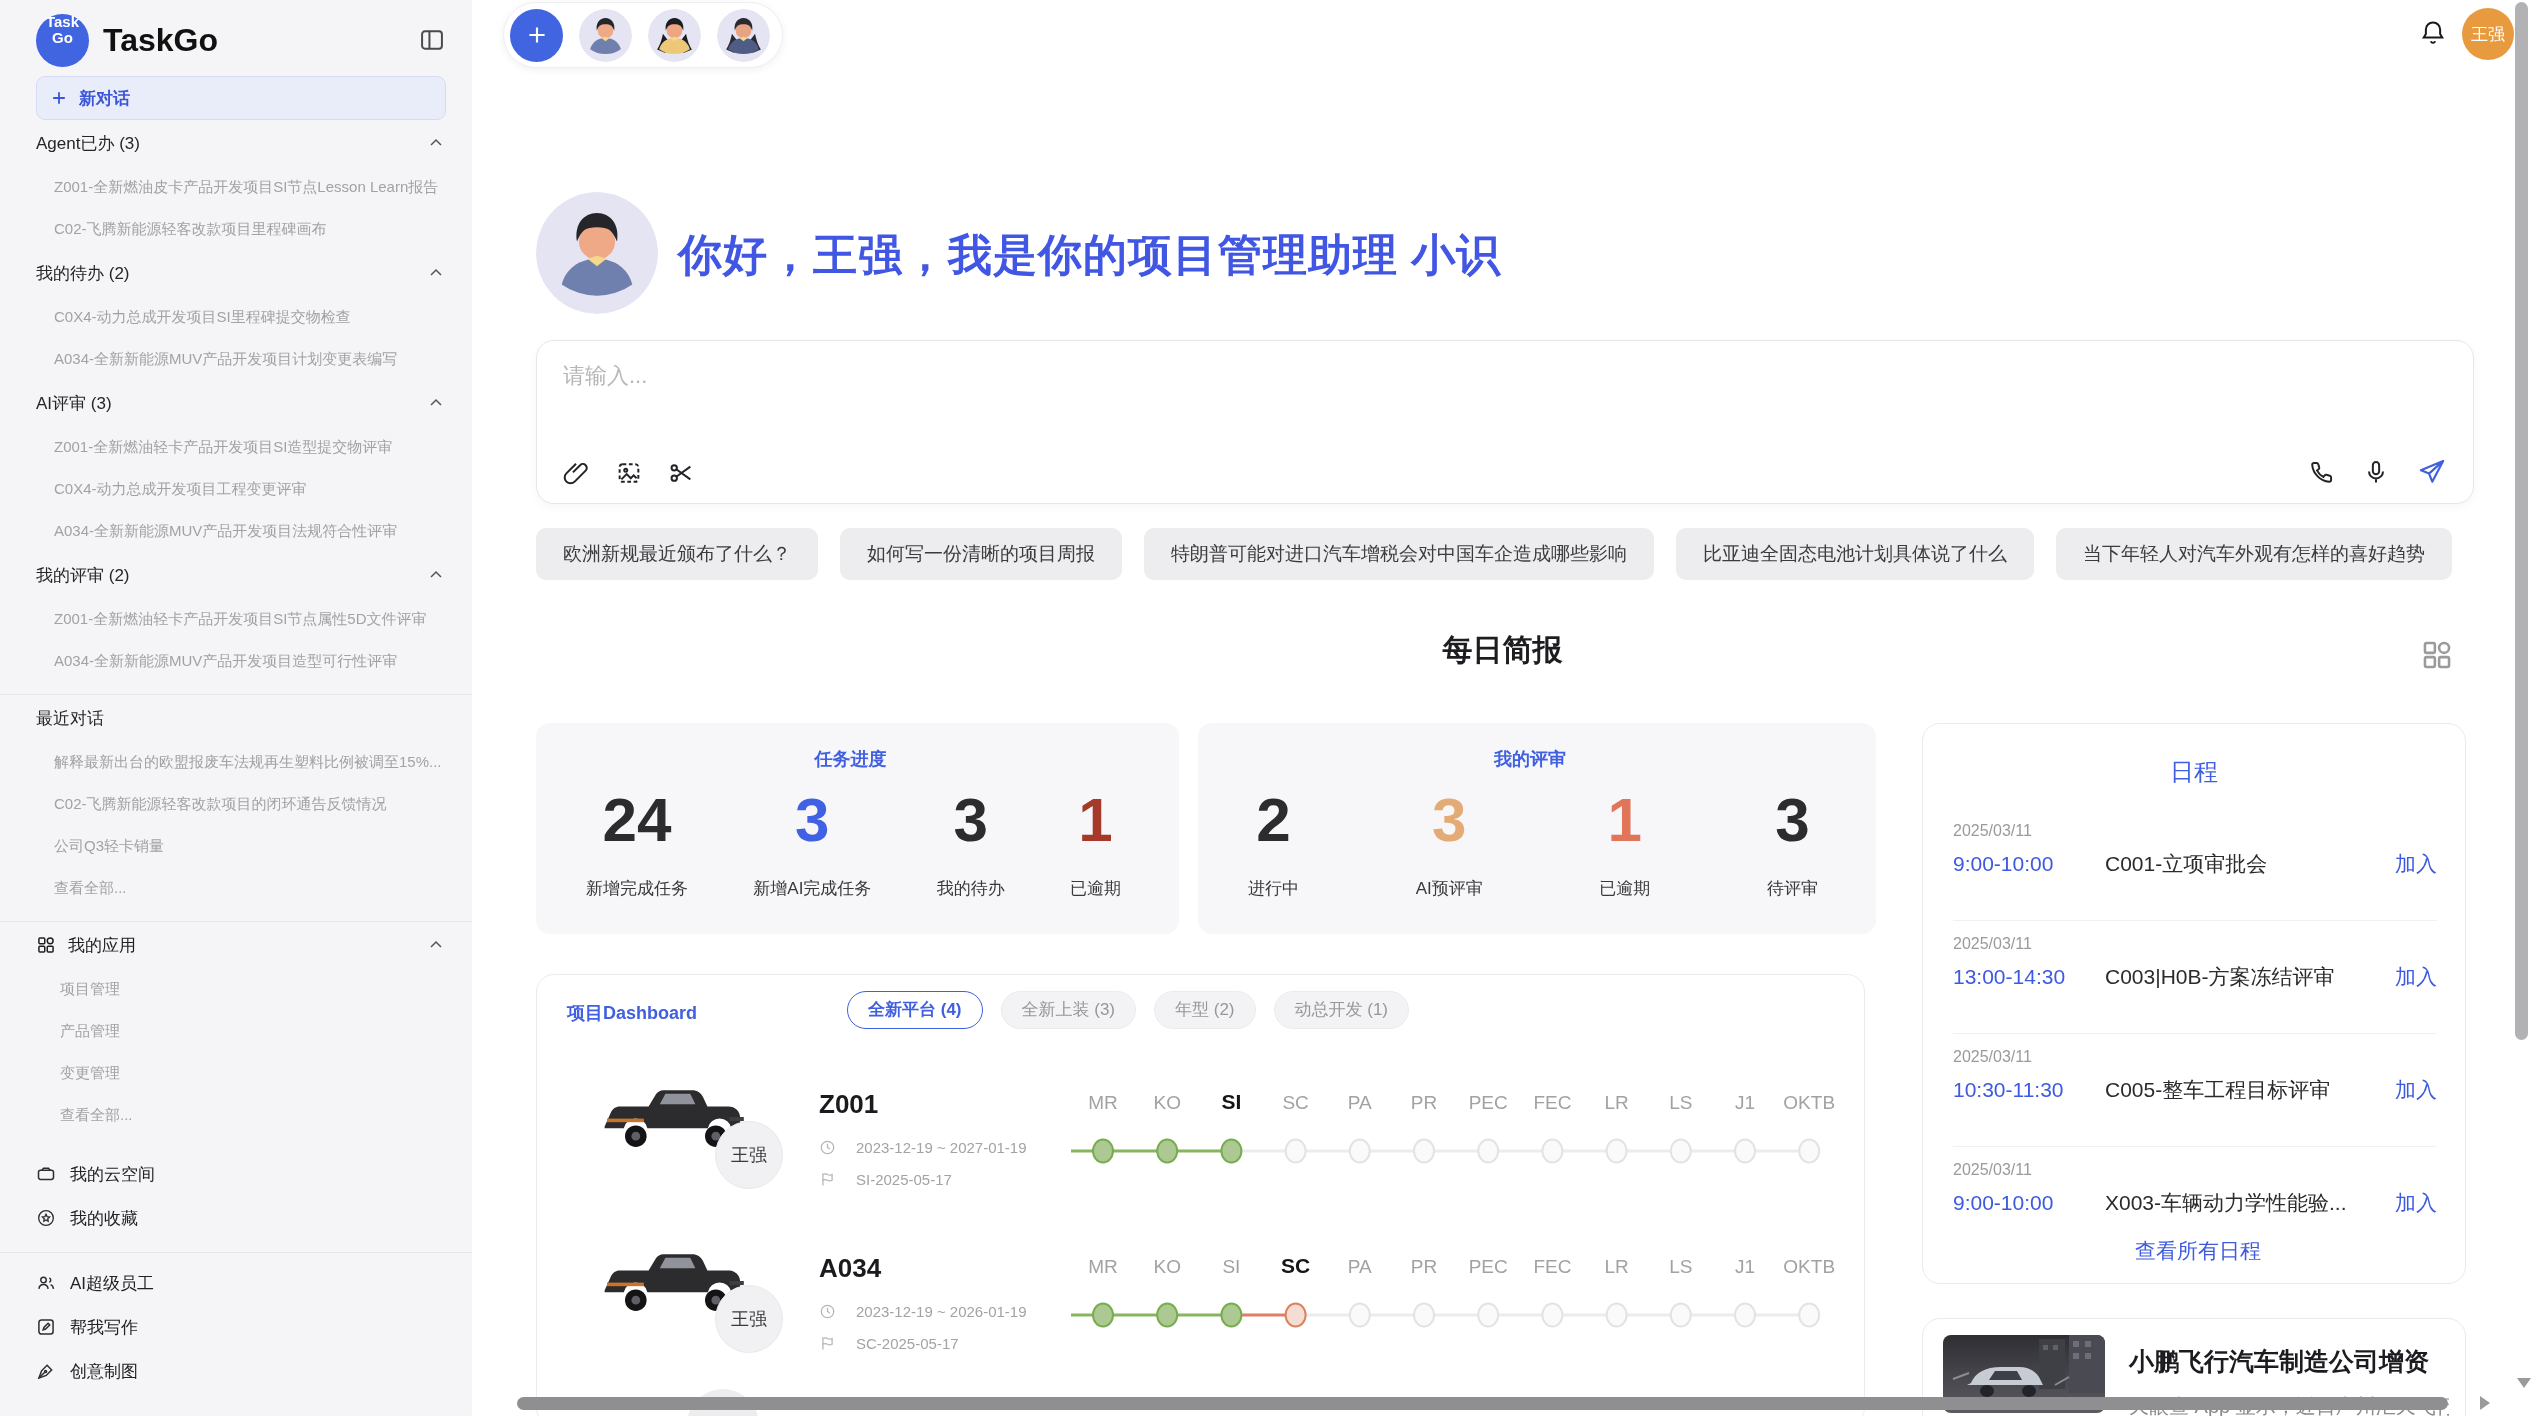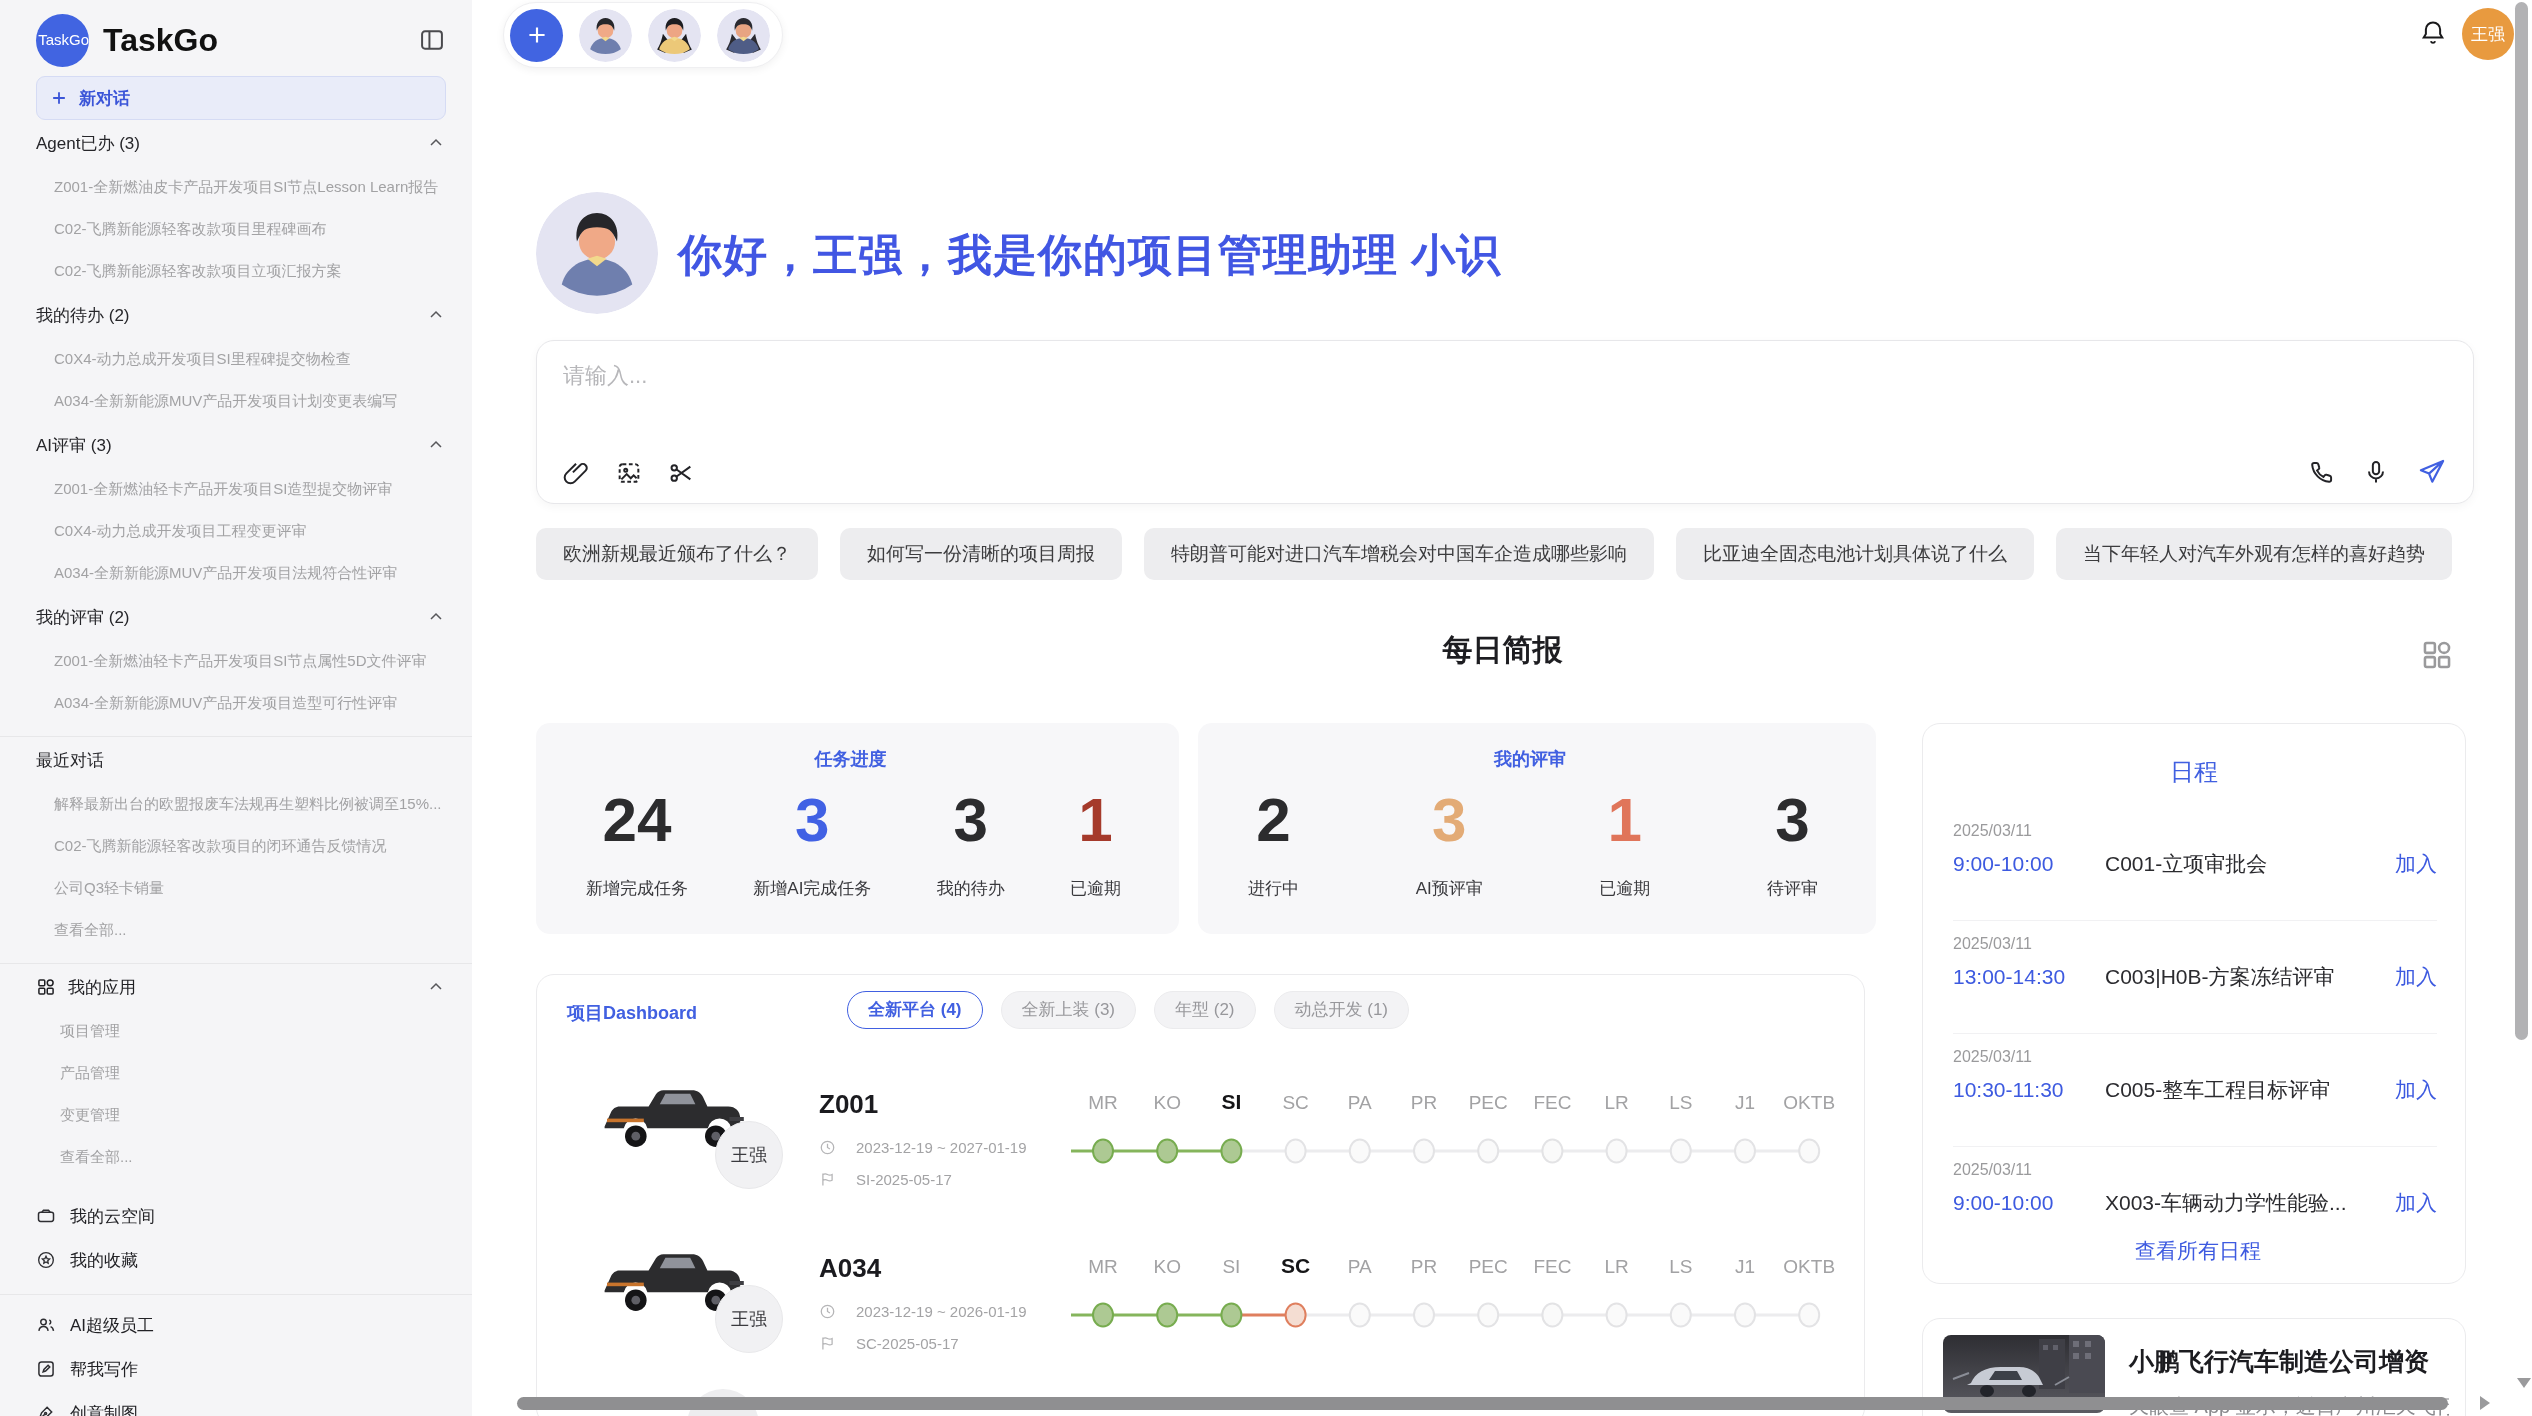--- a/index.html
+++ b/index.html
@@ -5,22 +5,22 @@
   html,body{margin:0;padding:0;}
   body{width:2532px;height:1416px;position:relative;overflow:hidden;background:#ffffff;
        font-family:"Liberation Sans","DejaVu Sans",sans-serif;color:#1f1f23;}
   .abs{position:absolute;}
   svg{display:block;}
   
   .sidebar{position:absolute;left:0;top:0;width:472px;height:1416px;background:#f5f5f7;
            box-sizing:border-box;padding:12px 26px 0 36px;overflow:hidden;}
   .logo-row{display:flex;align-items:center;height:56px;}
   .logo-badge{width:53px;height:53px;border-radius:50%;background:#4164e1;color:#fff;
-              display:flex;align-items:center;justify-content:flex-end;
-              font-size:15px;font-weight:400;line-height:16px;flex:none;}
+              display:flex;flex-direction:column;align-items:center;justify-content:flex-start;
+              font-size:15px;font-weight:700;line-height:16px;flex:none;}
   .app-title{font-size:32px;font-weight:700;margin-left:14px;color:#111;flex:1;}
   .collapse-btn{color:#4a4a4e;flex:none;cursor:pointer;}
   .new-chat{margin-top:8px;height:44px;width:100%;box-sizing:border-box;border-radius:9px;
             background:#e9ecf9;border:1px solid #d5dbf4;display:flex;align-items:center;
             padding:0 0 0 12px;color:#3b55d8;font-size:17px;font-weight:600;cursor:pointer;}
   .new-chat .plus{margin-right:10px;color:#3b55d8;}
   .side-header{height:46px;display:flex;align-items:center;justify-content:space-between;
                padding-top:0;box-sizing:border-box;}
   .side-header-label{font-size:17px;color:#26262a;font-weight:500;}
   .side-chevron{color:#57575b;}
@@ -140,21 +140,20 @@
       <div class="side-header">
         <div class="side-header-label">Agent已办 (3)</div>
         <span class="side-chevron">
           <svg width="20" height="20" viewBox="0 0 24 24" fill="none" stroke="currentColor" stroke-width="1.8">
             <path d="M6 14.5l6-6 6 6"></path>
           </svg>
         </span>
       </div>
       <div class="side-item">Z001-全新燃油皮卡产品开发项目SI节点Lesson Learn报告</div>
       <div class="side-item">C02-飞腾新能源轻客改款项目里程碑画布</div>
-      <div class="side-item">C02-飞腾新能源轻客改款项目立项汇报方案</div>
       <div class="side-header">
         <div class="side-header-label">我的待办 (2)</div>
         <span class="side-chevron">
           <svg width="20" height="20" viewBox="0 0 24 24" fill="none" stroke="currentColor" stroke-width="1.8">
             <path d="M6 14.5l6-6 6 6"></path>
           </svg>
         </span>
       </div>
       <div class="side-item">C0X4-动力总成开发项目SI里程碑提交物检查</div>
       <div class="side-item">A034-全新新能源MUV产品开发项目计划变更表编写</div>

